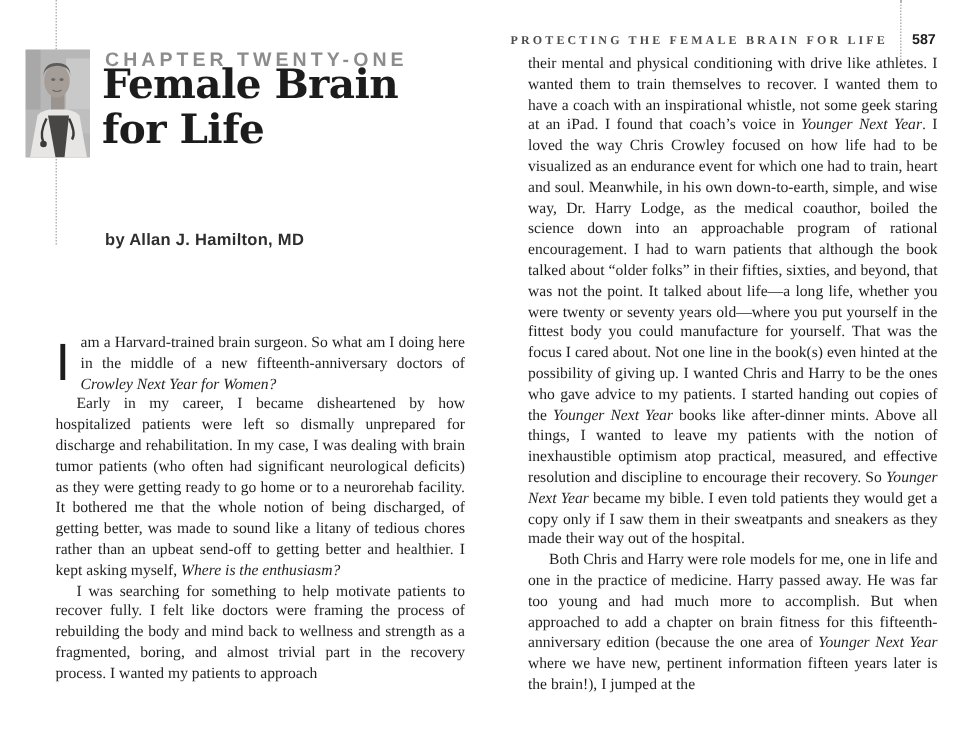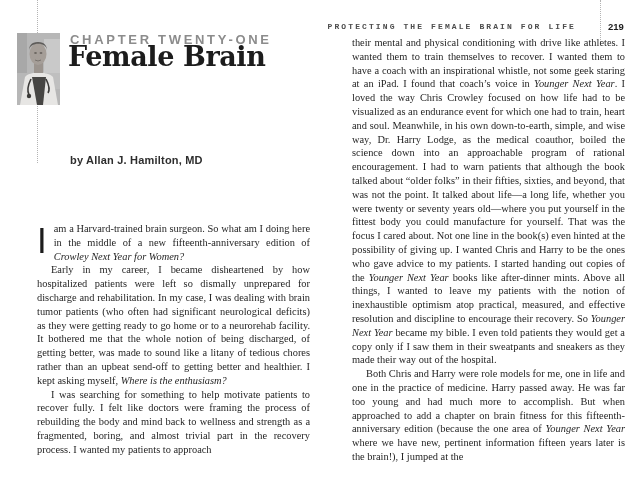--- a/index.html
+++ b/index.html
@@ -34,22 +34,22 @@
   }
   .title span { display: block; }
   .byline {
     position: absolute; left: 70px; top: 154px;
     font-family: "Liberation Sans", sans-serif;
     font-size: 11px; font-weight: bold; letter-spacing: 0.2px;
     color: #2e2e2e; white-space: nowrap;
   }
   
   .rh-text {
-    position: absolute; top: 22px; right: 64px;
-    font-family: Liberation Mono, monospace;
+    position: absolute; top: 22px; right: 48px;
+    font-family: Liberation Serif, serif;
     font-size: 8px; font-weight: bold; letter-spacing: 2.1px;
     color: #4d4d4d; white-space: nowrap; text-align: center;
   }
   .rh-dotted {
     position: absolute; left: 600px; top: 0; height: 42px; width: 0;
     border-left: 1px dotted #b4b4b4;
   }
   .rh-page {
     position: absolute; left: 608px; top: 21px;
     font-family: "Liberation Sans", sans-serif;
@@ -104,35 +104,36 @@
 
         <path d="M14,46 C11,52 10,58 12,62 M29,46 C32,52 33,57 31,60" stroke="#3b3a38" stroke-width="1.6" fill="none"></path>
         <circle cx="12" cy="63" r="2.2" fill="#3b3a38"></circle>
       </svg>
     </div>
 
     <div class="chapter-label">CHAPTER TWENTY-ONE</div>
 
     <h1 class="title">
       <span>Female Brain</span>
+      <span>for Life</span>
     </h1>
 
     <div class="byline">by Allan J. Hamilton, MD</div>
 
     <div class="body-col" id="left-col">
-        <p class="par"><span class="dropcap">I</span><span>am a Harvard-trained brain surgeon. So what am I doing here in the middle of a new fifteenth-anniversary edition of </span><i>Crowley Next Year for Women?</i></p>
+        <p class="par"><span class="dropcap">I</span><span>am a Harvard-trained brain surgeon. So what am I doing here in the middle of a new fifteenth-anniversary doctors of </span><i>Crowley Next Year for Women?</i></p>
         <p class="par indent"><span>Early in my career, I became disheartened by how hospitalized patients were left so dismally unprepared for discharge and rehabilitation. In my case, I was dealing with brain tumor patients (who often had significant neurological deficits) as they were getting ready to go home or to a neurorehab facility. It bothered me that the whole notion of being discharged, of getting better, was made to sound like a litany of tedious chores rather than an upbeat send-off to getting better and healthier. I kept asking myself, </span><i>Where is the enthusiasm?</i></p>
         <p class="par indent"><span>I was searching for something to help motivate patients to recover fully. I felt like doctors were framing the process of rebuilding the body and mind back to wellness and strength as a fragmented, boring, and almost trivial part in the recovery process. I wanted my patients to approach</span></p>
       </div>
   </div>
 
   <div>
     <div class="rh-text">PROTECTING THE FEMALE BRAIN FOR LIFE</div>
     <div class="rh-dotted"></div>
-    <div class="rh-page">219</div>
+    <div class="rh-page">587</div>
 
     <div class="body-col" id="right-col">
         <p class="par"><span>their mental and physical conditioning with drive like athletes. I wanted them to train themselves to recover. I wanted them to have a coach with an inspirational whistle, not some geek staring at an iPad. I found that coach’s voice in </span><i>Younger Next Year</i><span>. I loved the way Chris Crowley focused on how life had to be visualized as an endurance event for which one had to train, heart and soul. Meanwhile, in his own down-to-earth, simple, and wise way, Dr. Harry Lodge, as the medical coauthor, boiled the science down into an approachable program of rational encouragement. I had to warn patients that although the book talked about “older folks” in their fifties, sixties, and beyond, that was not the point. It talked about life—a long life, whether you were twenty or seventy years old—where you put yourself in the fittest body you could manufacture for yourself. That was the focus I cared about. Not one line in the book(s) even hinted at the possibility of giving up. I wanted Chris and Harry to be the ones who gave advice to my patients. I started handing out copies of the </span><i>Younger Next Year</i><span> books like after-dinner mints. Above all things, I wanted to leave my patients with the notion of inexhaustible optimism atop practical, measured, and effective resolution and discipline to encourage their recovery. So </span><i>Younger Next Year</i><span> became my bible. I even told patients they would get a copy only if I saw them in their sweatpants and sneakers as they made their way out of the hospital.</span></p>
         <p class="par indent"><span>Both Chris and Harry were role models for me, one in life and one in the practice of medicine. Harry passed away. He was far too young and had much more to accomplish. But when approached to add a chapter on brain fitness for this fifteenth-anniversary edition (because the one area of </span><i>Younger Next Year</i><span> where we have new, pertinent information fifteen years later is the brain!), I jumped at the</span></p>
       </div>
   </div>
 
 </div>
 
 </body></html>

